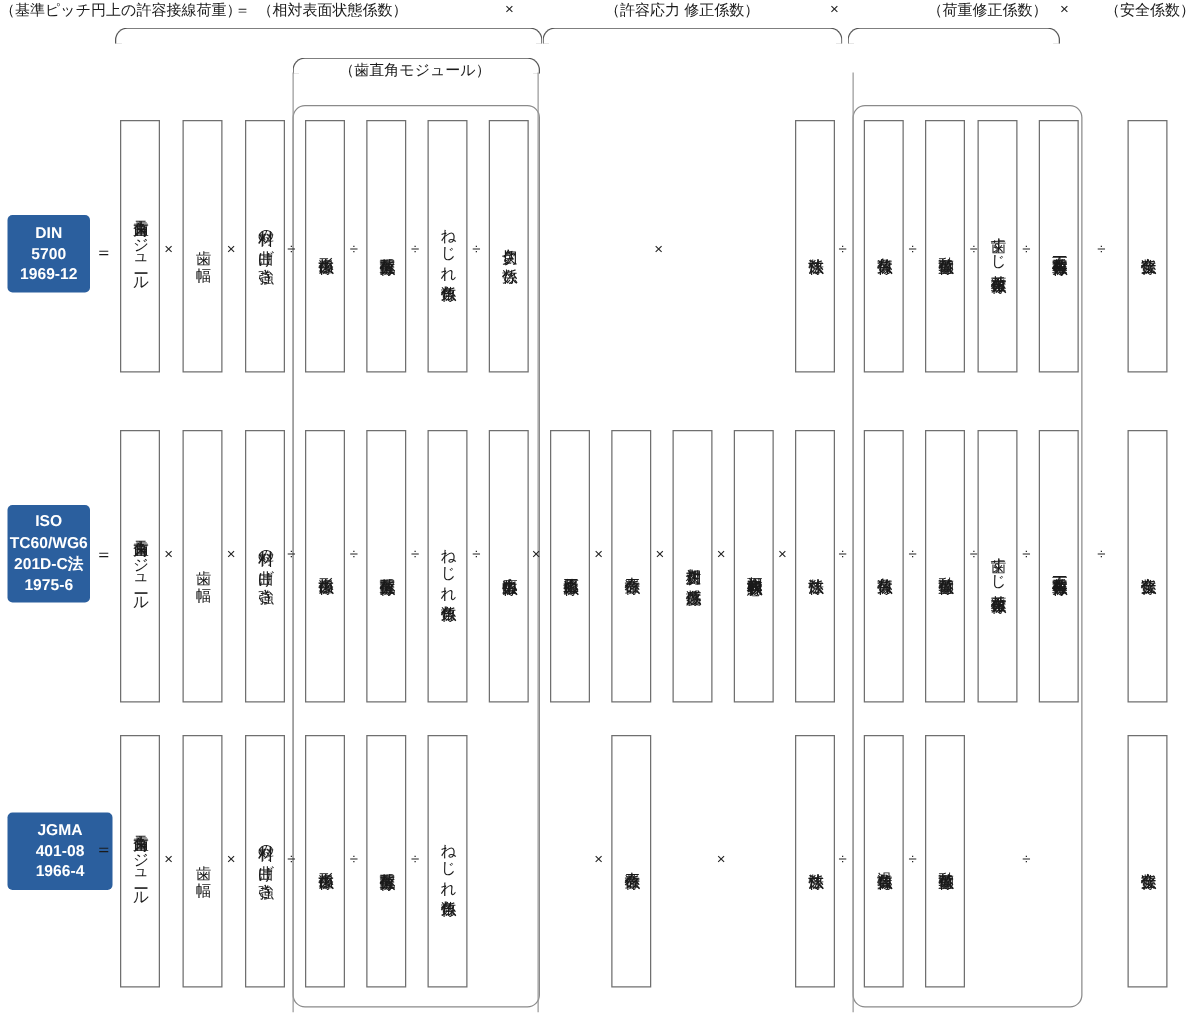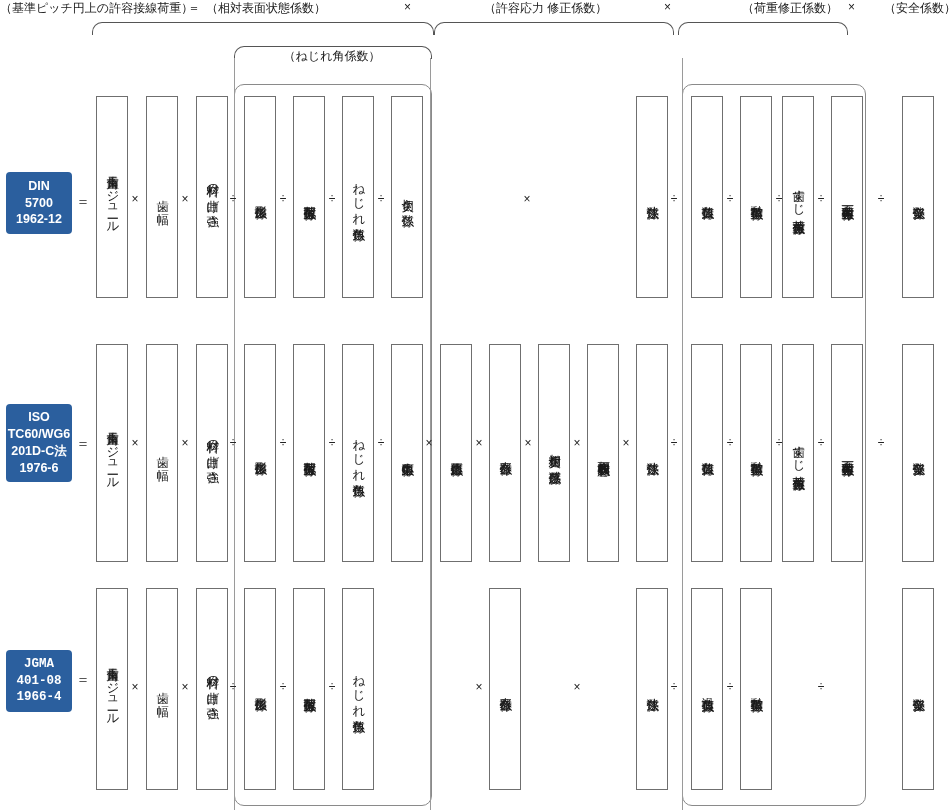--- a/index.html
+++ b/index.html
@@ -100,45 +100,45 @@
   <span style="left:722px;margin-left:20px;">（荷重修正係数）</span>
   <span style="left:848px;">×</span>
   <span style="left:884px;">（安全係数）</span>
 </div>
 
 <div class="brace" style="left:92px;top:22px;width:340px;"></div>
 <div class="brace" style="left:434px;top:22px;width:238px;"></div>
 <div class="brace" style="left:678px;top:22px;width:168px;"></div>
 
 <div class="brace" style="left:234px;top:46px;width:196px;"></div>
-<div class="bracelabel" style="left:234px;top:48px;width:196px;">（ねじれ角係数）</div>
+<div class="bracelabel" style="left:234px;top:48px;width:196px;">（歯直角モジュール）</div>
 
 <div class="groupbox" style="left:234px;top:84px;width:196px;height:720px;"></div>
 <div class="groupbox" style="left:682px;top:84px;width:182px;height:720px;"></div>
 
 <div class="vrule" style="left:234px;top:58px;height:752px;"></div>
 <div class="vrule" style="left:430px;top:58px;height:752px;"></div>
 <div class="vrule" style="left:682px;top:58px;height:752px;"></div>
 
 <div class="stdchip" style="left:6px;top:172px;width:66px;height:62px;">
   <span>DIN</span>
   <span>5700</span>
-  <span>1962-12</span>
+  <span>1969-12</span>
 </div>
 <div class="eq" style="left:76px;top:193px;">＝</div>
 
 <div class="stdchip" style="left:6px;top:404px;width:66px;height:78px;">
   <span>ISO</span>
   <span>TC60/WG6</span>
   <span>201D-C法</span>
-  <span>1976-6</span>
+  <span>1975-6</span>
 </div>
 <div class="eq" style="left:76px;top:435px;">＝</div>
 
-<div class="stdchip" style="left:6px;top:650px;width:66px;height:62px;font-family:Liberation Mono, monospace;">
+<div class="stdchip" style="left:6px;top:650px;width:84px;height:62px;">
   <span>JGMA</span>
   <span>401-08</span>
   <span>1966-4</span>
 </div>
 <div class="eq" style="left:76px;top:671px;">＝</div>
 
 <div class="fbox" style="left:96px;top:96px;width:30px;height:200px;">
     <span class="vtext">歯直角モジュール</span>
   </div>
 <div class="op" style="left:128px;top:192px;">×</div>

